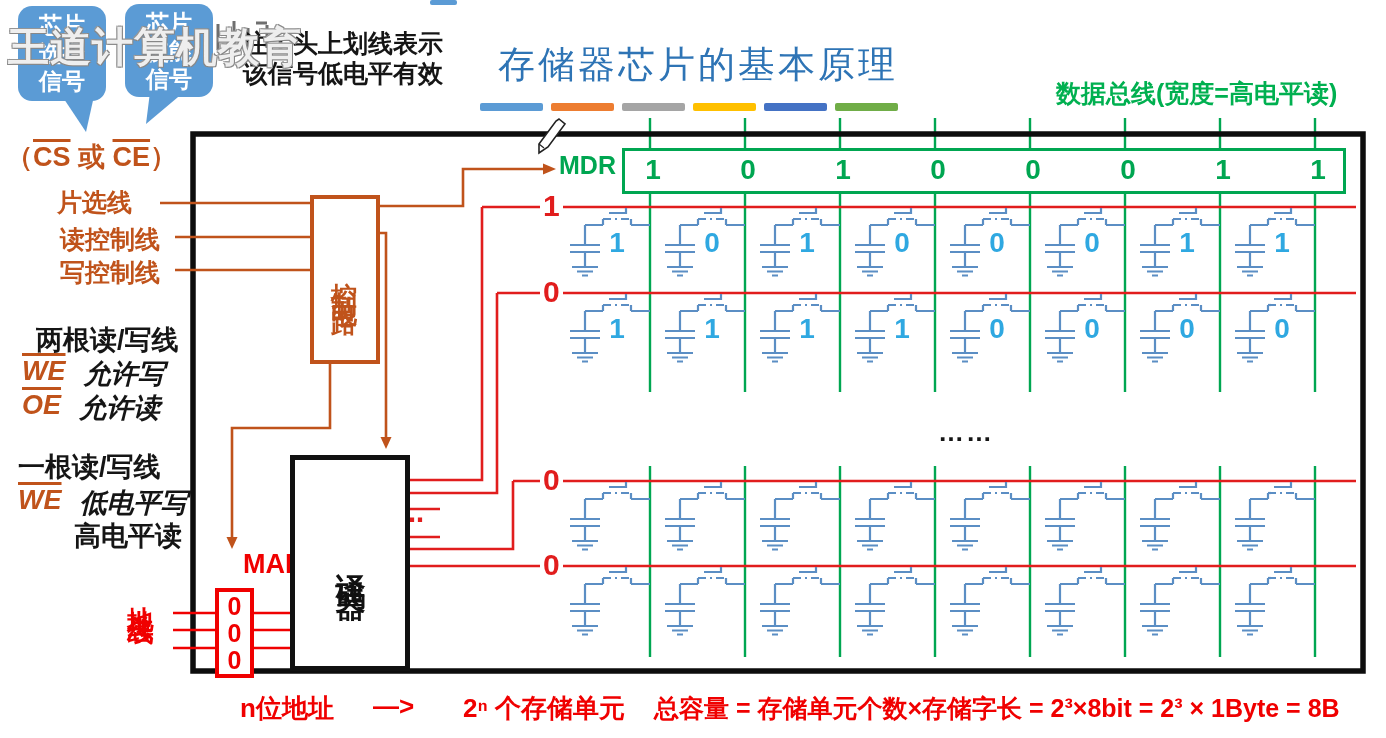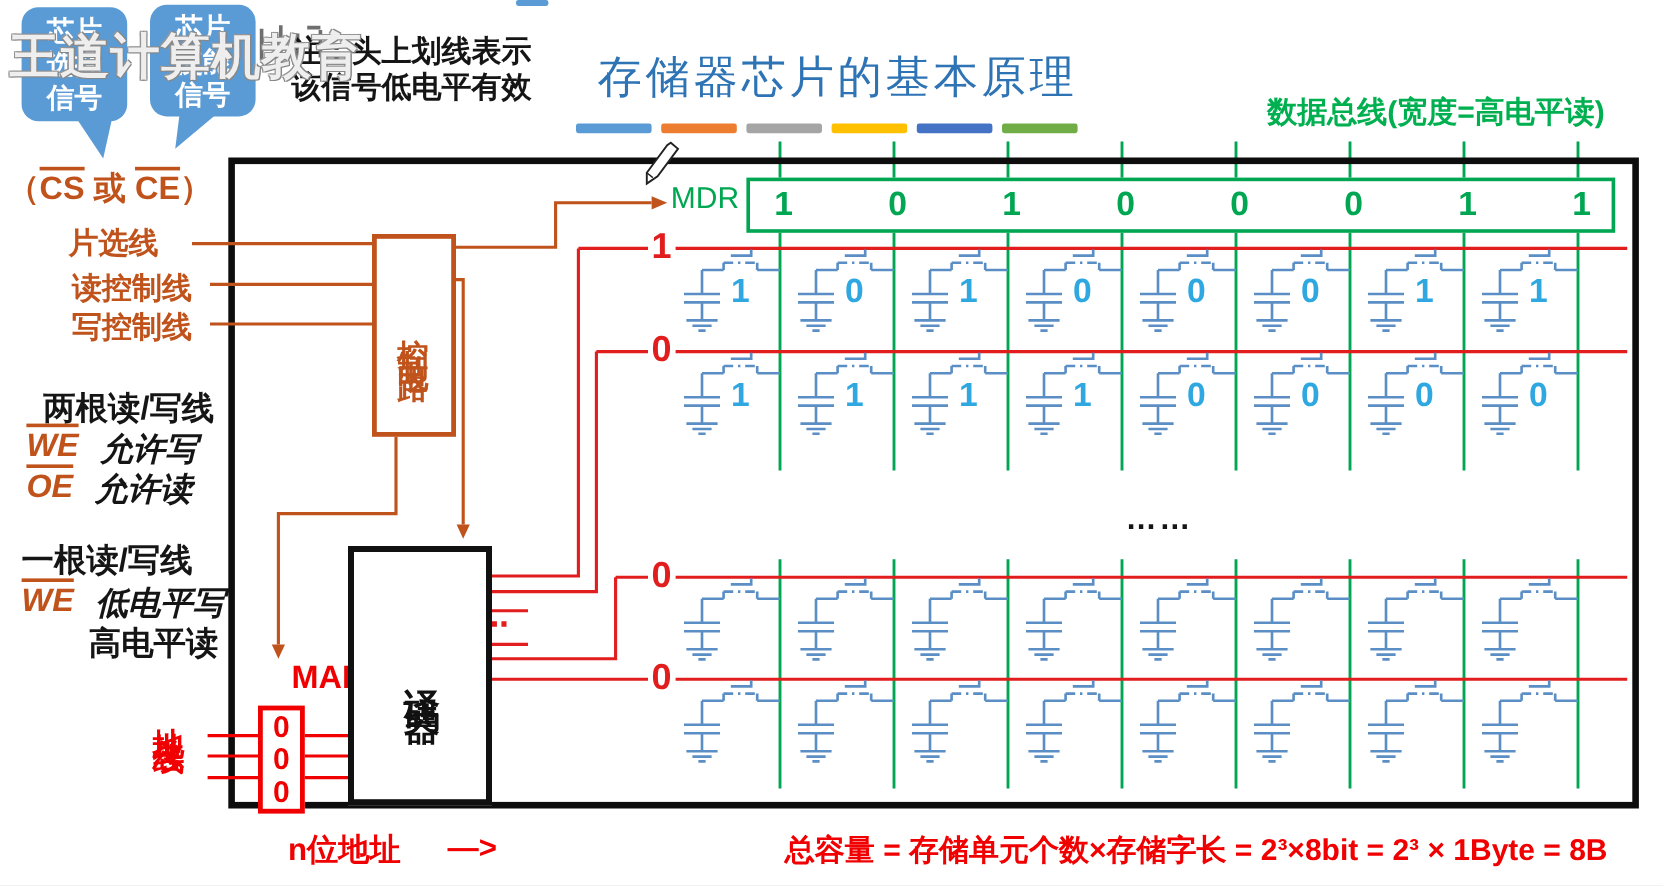--- a/index.html
+++ b/index.html
@@ -35,21 +35,21 @@
   .sig{color:var(--c-orange,#c0531b);}
   .sigrow{display:flex;gap:18px;font-style:italic;}
   .redtxt{color:var(--c-text-red,#f00000);font-weight:bold;white-space:nowrap;z-index:5;margin-left:44px;}
   .box{background:#fff;z-index:12;display:flex;align-items:center;justify-content:center;}
   .vtext{writing-mode:vertical-rl;text-orientation:upright;letter-spacing:9px;}
   .ctrlbox{border:4px solid var(--c-orange,#c0531b);color:var(--c-orange,#c0531b);
            font-size:26px;font-weight:bold;}
   .decbox{border:5px solid #111;color:#111;font-size:30px;font-weight:bold;}
   .marbox{border:4px solid var(--c-text-red,#f00000);color:var(--c-text-red,#f00000);
           font-size:25px;font-weight:bold;flex-direction:column;line-height:27px;text-align:center;}
-  .mdrlabel{color:var(--c-green,#00a651);font-size:25px;font-weight:normal;z-index:12;}
+  .mdrlabel{color:var(--c-green,#00a651);font-size:25px;font-weight:bold;z-index:12;}
   .mdrbox{border:3.5px solid var(--c-green,#00a651);background:#fff;z-index:12;}
   .mdr-bit{position:absolute;top:3px;width:26px;text-align:center;color:var(--c-green,#00a651);
            font-size:28px;font-weight:bold;}
   .wl-label{position:absolute;background:#fff;color:var(--c-red,#e11d1d);font-size:30px;
             font-weight:bold;padding:0 3px;z-index:8;line-height:38px;}
   .dots-mid{color:#151515;font-size:26px;font-weight:bold;letter-spacing:2px;z-index:5;}
   .dots-dec{color:var(--c-red,#e11d1d);font-size:24px;font-weight:bold;z-index:5;}
   .addrv{color:var(--c-text-red,#f00000);font-size:26px;font-weight:bold;writing-mode:vertical-rl;
          text-orientation:upright;letter-spacing:4px;z-index:5;}
   .blue-strip{background:var(--c-bubble,#5b9bd5);border-radius:2px;z-index:4;}
@@ -424,20 +424,21 @@
       <span class="mdr-bit" style="left: 395px;">0</span>
       <span class="mdr-bit" style="left: 490px;">0</span>
       <span class="mdr-bit" style="left: 585px;">1</span>
       <span class="mdr-bit" style="left: 680px;">1</span>
     </div>
 
   <div class="abs dots-mid" style="left:938px;top:417px;">……</div>
 
   <div class="abs redtxt" style="left:196px;top:691px;font-size:26px;">n位地址</div>
   <div class="abs redtxt" style="left:329px;top:691px;font-size:26px;">—&gt;</div>
+  <div class="abs redtxt" style="left:419px;top:691px;font-size:26px;">2ⁿ 个存储单元</div>
   <div class="abs redtxt" style="left:610px;top:692px;font-size:25px;">总容量 = 存储单元个数×存储字长 = 2³×8bit = 2³ × 1Byte = 8B</div>
 
   <svg class="abs" style="left:528px;top:112px;z-index:40" width="40" height="46" viewBox="0 0 40 46">
     <path d="M31,7 l6,5 -17,23 -9,6 0,-9 17,-23 z" fill="#ffffff" stroke="#222" stroke-width="1.6"></path>
     <path d="M11,32 l5,4" stroke="#222" stroke-width="1.2" fill="none"></path>
   </svg>
 <span class="wl-label" style="left: 540px; top: 187px;">1</span>
     <span class="wl-label" style="left: 540px; top: 273px;">0</span>
     <span class="wl-label" style="left: 540px; top: 461px;">0</span>
     <span class="wl-label" style="left: 540px; top: 546px;">0</span>

